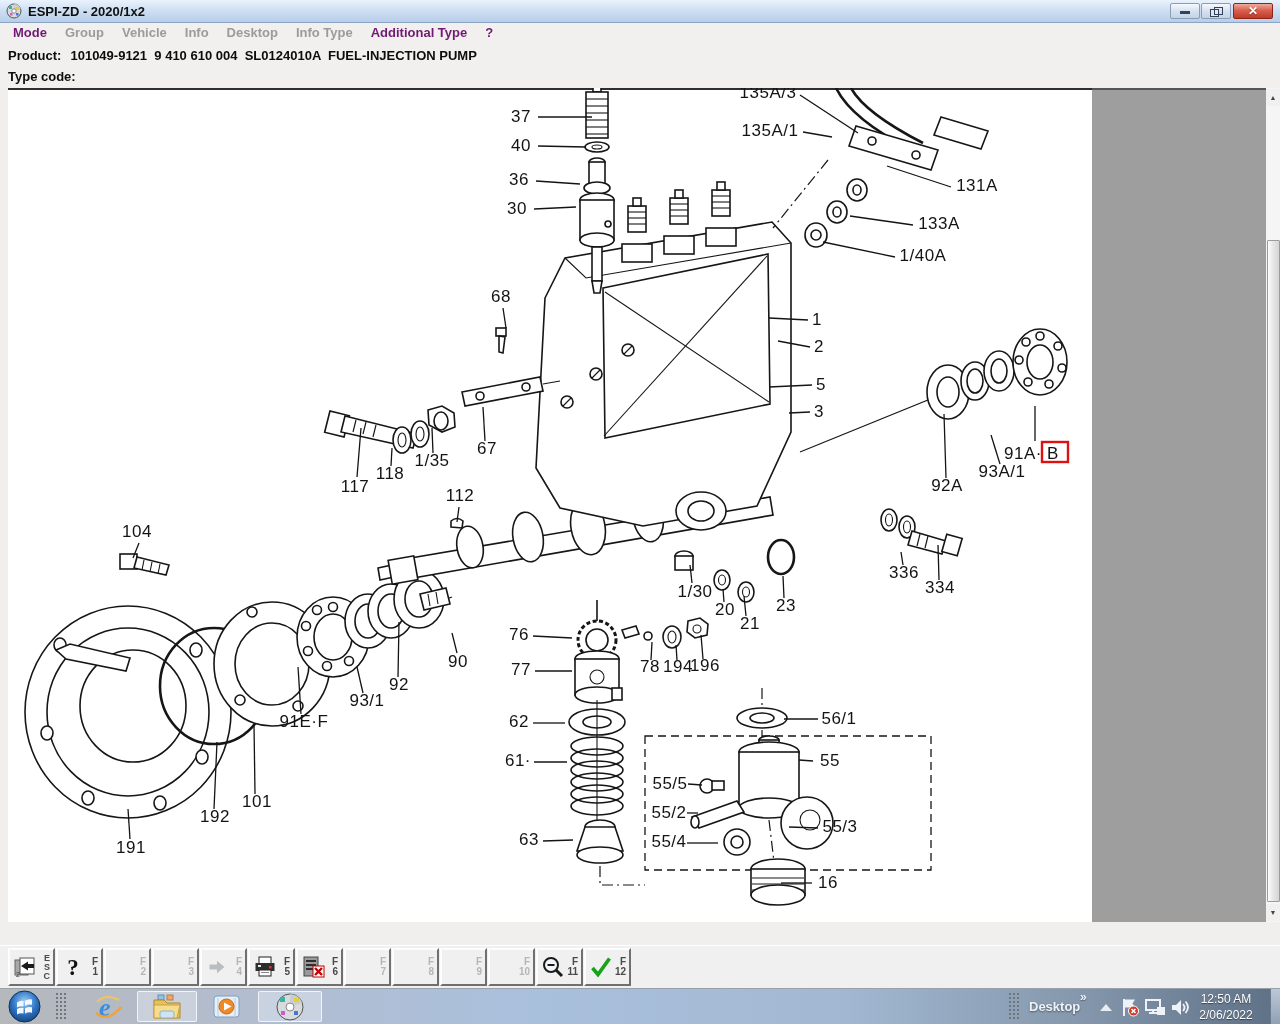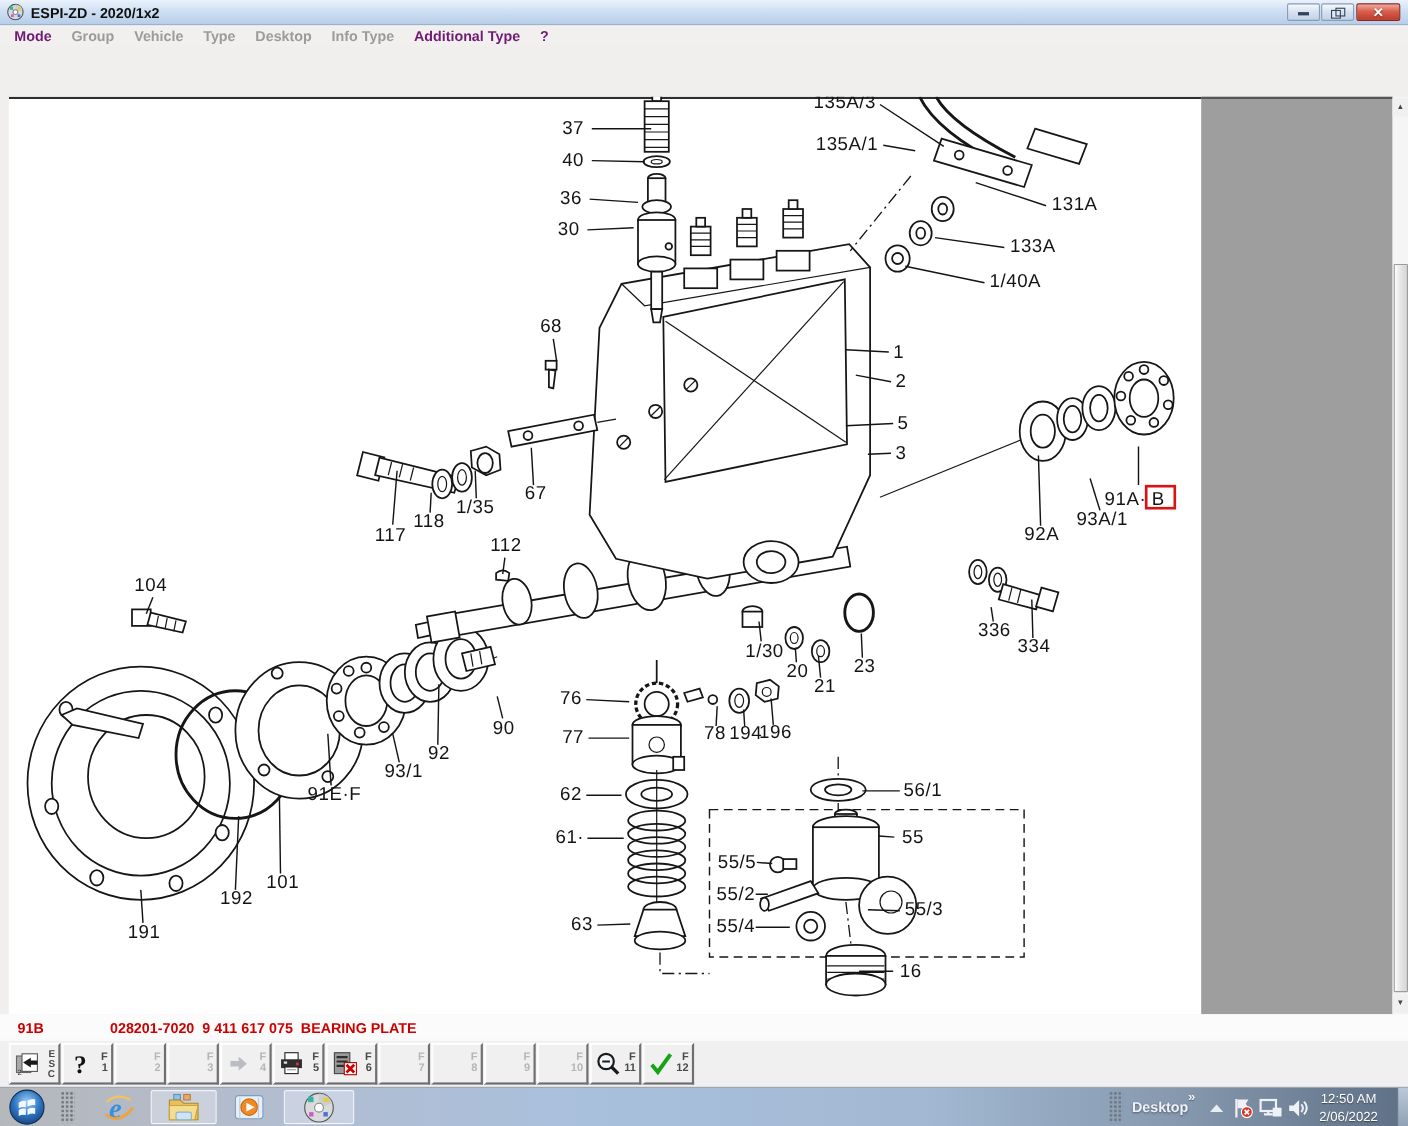--- a/index.html
+++ b/index.html
@@ -107,27 +107,31 @@
       </div>
     <div class="win-btn btn-close">
         <div class="glyph-close">✕</div>
       </div>
   </div>
 
   <div class="menubar" id="menubar">
       <span class="menu-item">Mode</span>
       <span class="menu-item disabled">Group</span>
       <span class="menu-item disabled">Vehicle</span>
-      <span class="menu-item disabled">Type</span>
+      <span class="menu-item disabled">Info</span>
       <span class="menu-item disabled">Desktop</span>
       <span class="menu-item disabled">Info Type</span>
       <span class="menu-item">Additional Type</span>
       <span class="menu-item">?</span>
     </div>
 
+  <div class="infopanel">
+    <div class="info-row1"><span>Product:</span><span class="info-val">101049-9121  9 410 610 004  SL0124010A  FUEL-INJECTION PUMP</span></div>
+    <div class="info-row2"><span>Type code:</span><span class="info-val"></span></div>
+  </div>
 
   <div class="canvas">
     <svg id="diagram" width="1084" height="834" viewBox="8 88 1084 834">
       <g id="art">
         <line x1="8" y1="89" x2="1092" y2="89" stroke="#2e2e2e" stroke-width="2"></line>
 
         <line class="thin" x1="38" y1="748" x2="452" y2="597"></line>
         <line class="thin" x1="800" y1="452" x2="1056" y2="348"></line>
 
         <ellipse class="w" cx="128" cy="712" rx="103" ry="106"></ellipse>
@@ -473,24 +477,20 @@
     </svg>
   </div>
 
   <div class="gray-panel"></div>
   <div class="vscroll">
     <div class="vs-btn vs-up">▲</div>
     <div class="vs-thumb"></div>
     <div class="vs-btn vs-down">▼</div>
   </div>
 
-  <div class="statusrow">
-    <span class="status-code">91B</span>
-    <span class="status-detail">028201-7020  9 411 617 075  BEARING PLATE</span>
-  </div>
 
   <div class="toolbar">
     <div class="tb-strip" id="tbstrip">
         <div class="tb-btn">
           <span class="tb-icon">
             <svg viewBox="0 0 24 24" width="24" height="24">
               <rect x="2" y="5" width="13" height="15" fill="#a8a8a8" stroke="#666"></rect>
               <rect x="7" y="3" width="14" height="16" fill="#fff" stroke="#555"></rect>
               <path d="M8 11 L15 6.5 V9 H21 V13 H15 V15.5 Z" fill="#1a1a1a"></path>
               <text x="3" y="22" font-size="7" fill="#333" font-family="Liberation Sans,sans-serif">2</text>

